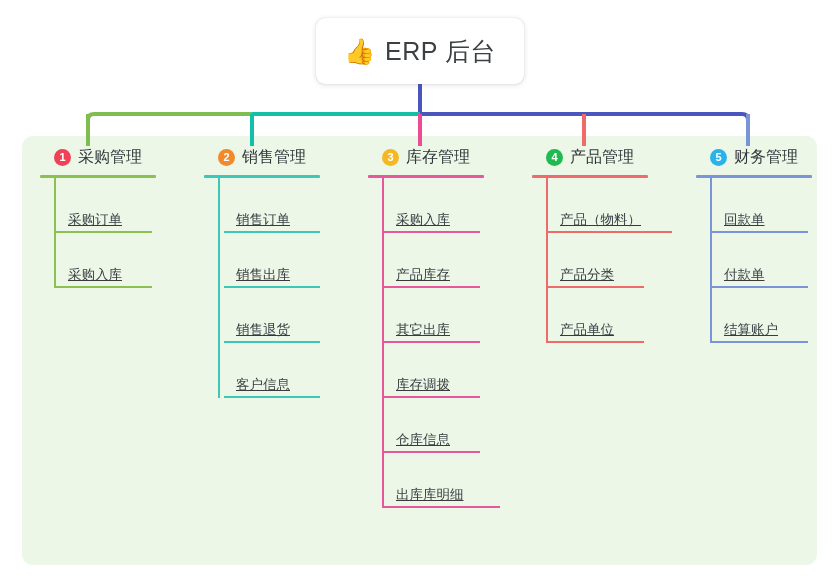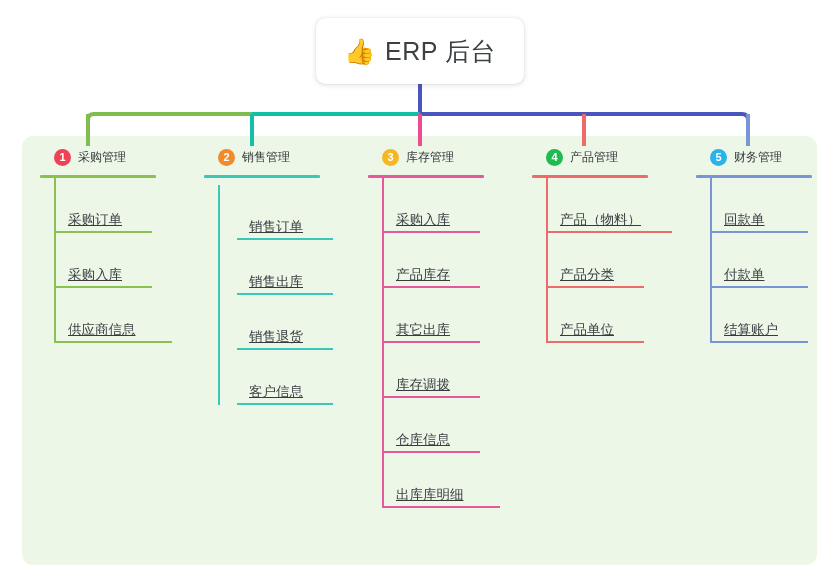--- a/index.html
+++ b/index.html
@@ -93,21 +93,21 @@
     height: 17px;
     border-radius: 50%;
     color: #ffffff;
     font-size: 11px;
     line-height: 17px;
     text-align: center;
     font-weight: 700;
     flex: 0 0 auto;
   }
   .col-title {
-    font-size: 12px;
+    font-size: 16px;
     color: #33373b;
     white-space: nowrap;
     font-family: Liberation Mono, monospace;
   }
   .head-rule {
     height: 3px;
     width: 116px;
     margin-top: 7px;
     border-radius: 1px;
   }
@@ -180,33 +180,29 @@
         <div class="head-rule" style="background: rgb(140, 193, 82);"></div>
         <div class="items" style="border-left: 2px solid rgb(140, 193, 82); margin-left: 14px; padding-left: 0px; width: 150px;">
           <div class="item">
             <span class="item-label">采购订单</span>
             <div class="item-rule" style="background: rgb(140, 193, 82);"></div>
           </div>
           <div class="item">
             <span class="item-label">采购入库</span>
             <div class="item-rule" style="background: rgb(140, 193, 82);"></div>
           </div>
-          <div class="item wide">
-            <span class="item-label">供应商信息</span>
-            <div class="item-rule" style="background: rgb(140, 193, 82);"></div>
-          </div>
         </div>
       </div>
       <div class="column" style="left: 204px;">
         <div class="col-head">
           <span class="badge" style="background: rgb(240, 138, 43);">2</span>
           <span class="col-title">销售管理</span>
         </div>
         <div class="head-rule" style="background: rgb(59, 200, 184);"></div>
-        <div class="items" style="border-left: 2px solid rgb(59, 200, 184); margin-left: 14px; padding-left: 17px; width: 150px; margin-top: 7px;">
+        <div class="items" style="border-left: 2px solid rgb(59, 200, 184); margin-left: 14px; padding-left: 4px; width: 150px;">
           <div class="item">
             <span class="item-label">销售订单</span>
             <div class="item-rule" style="background: rgb(59, 200, 184);"></div>
           </div>
           <div class="item">
             <span class="item-label">销售出库</span>
             <div class="item-rule" style="background: rgb(59, 200, 184);"></div>
           </div>
           <div class="item">
             <span class="item-label">销售退货</span>

